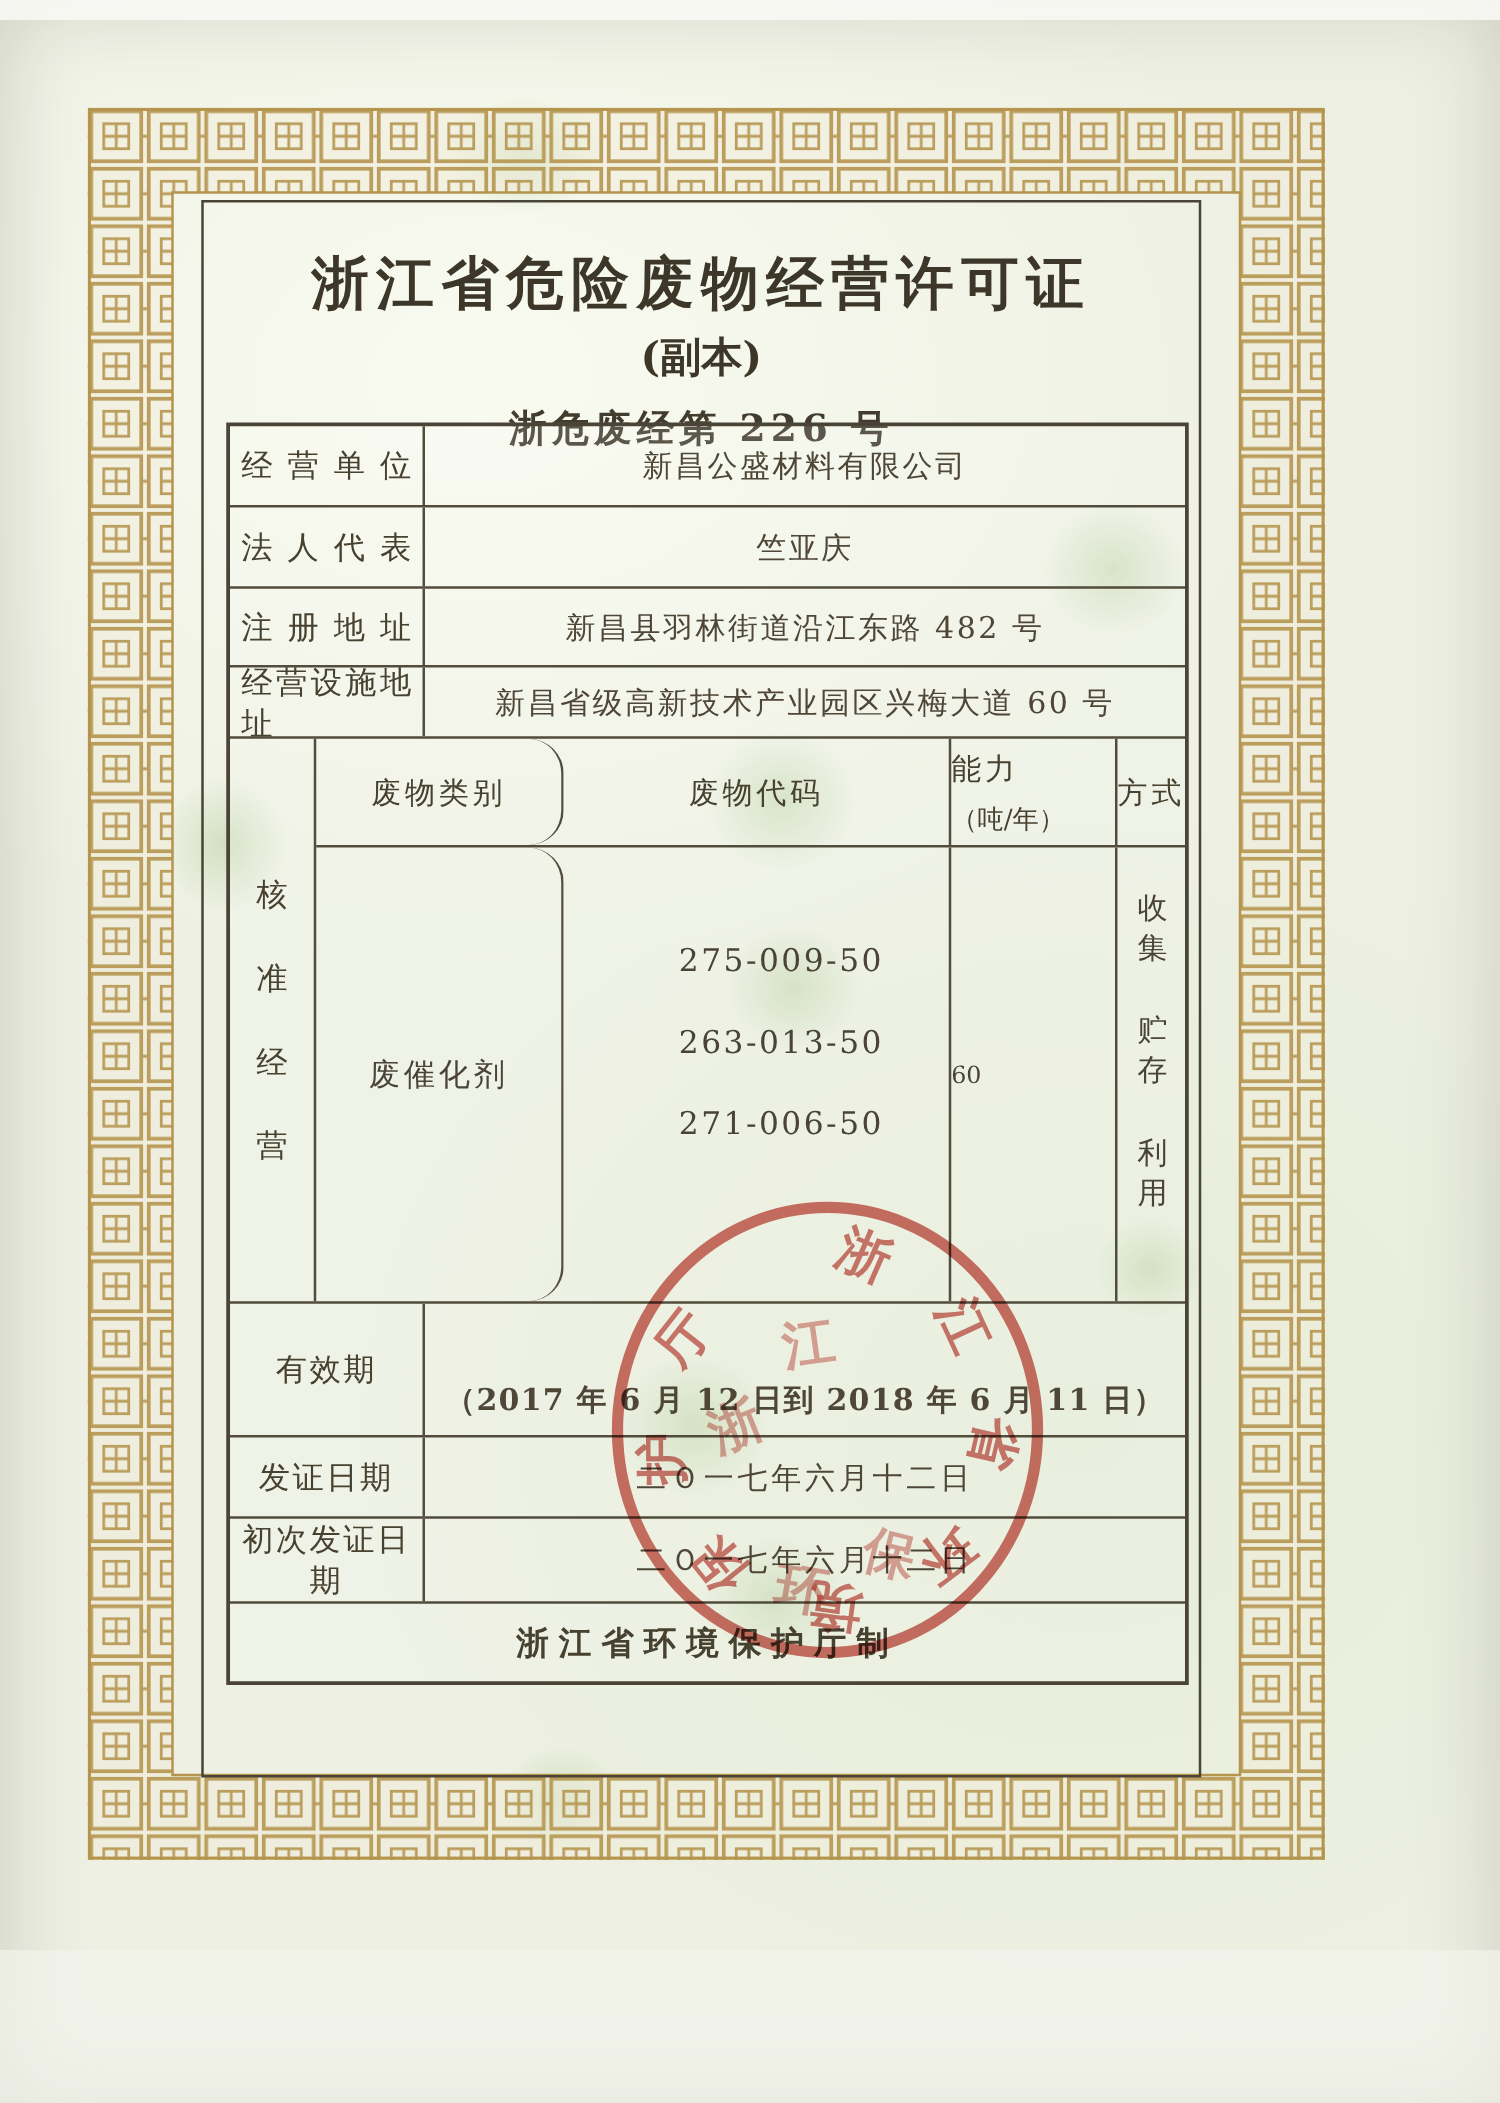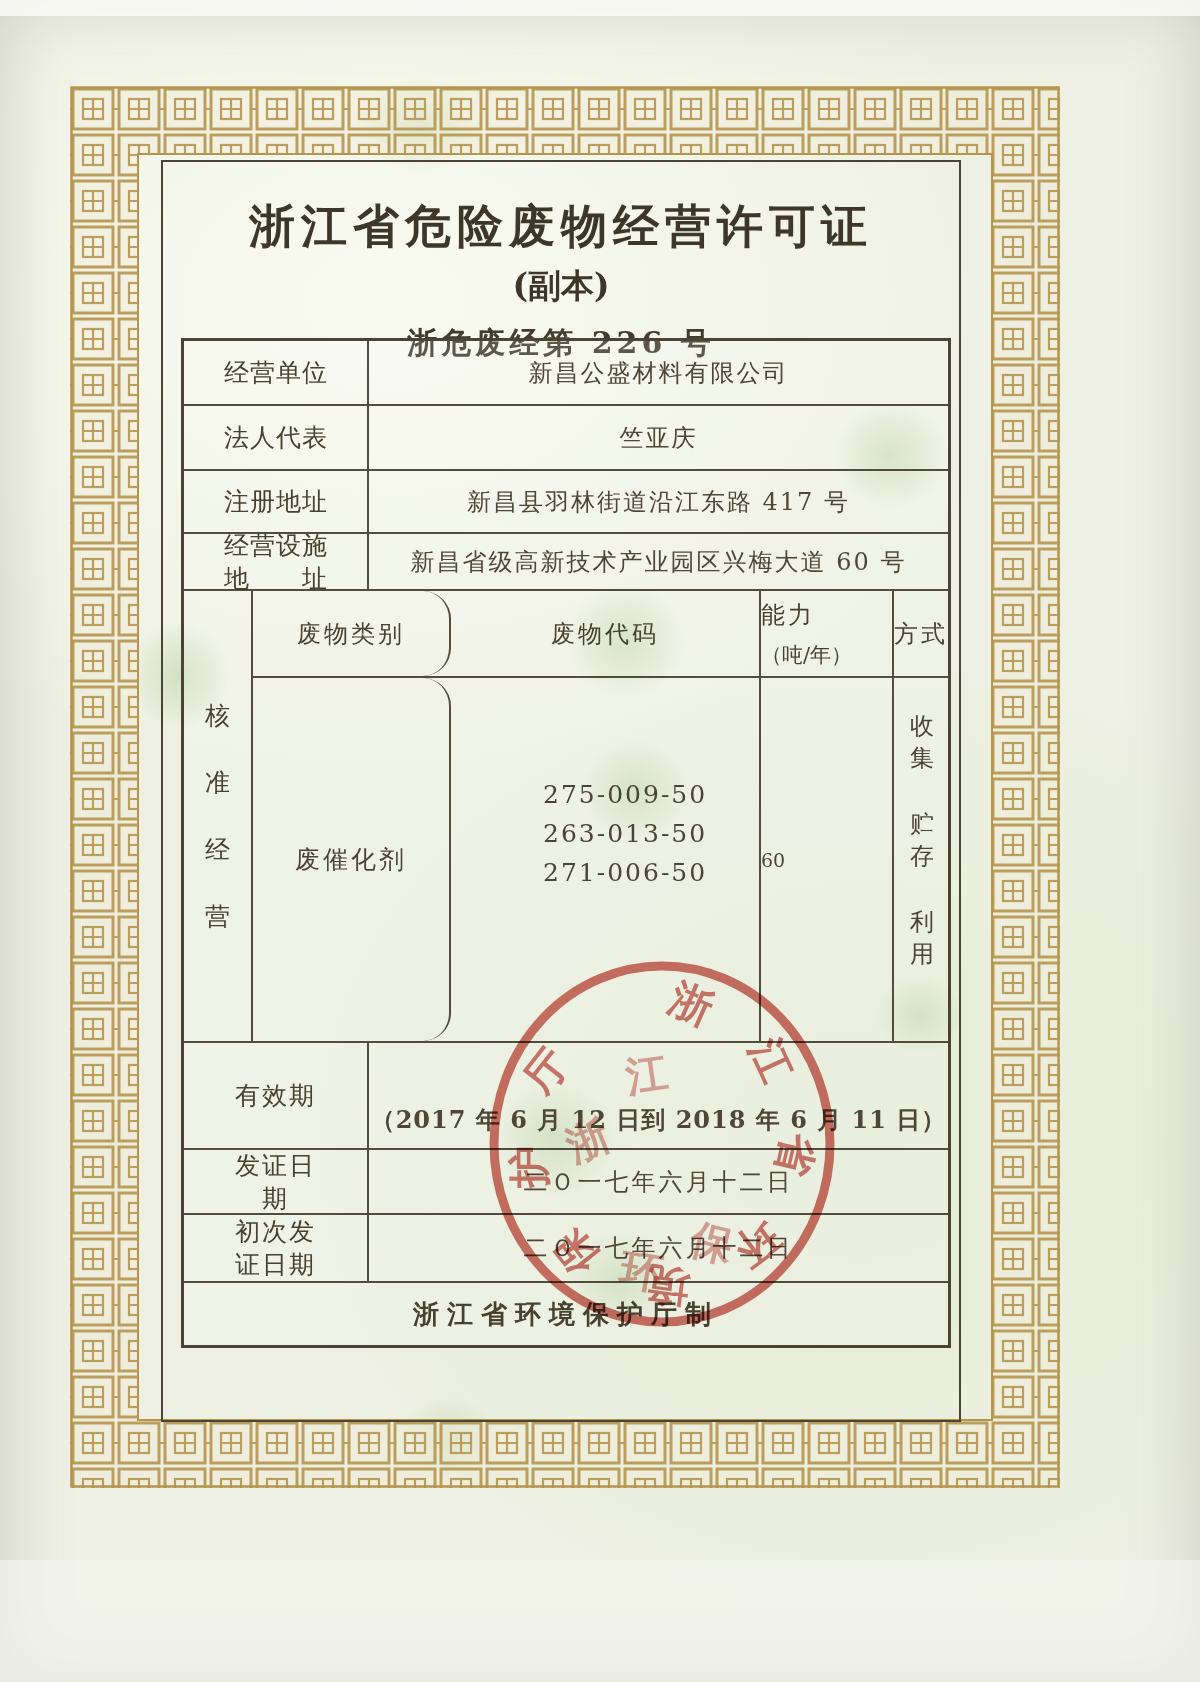--- a/index.html
+++ b/index.html
@@ -27,22 +27,22 @@
   .title{margin-top:34px;text-align:center;font-size:46px;font-weight:700;
     letter-spacing:6px;color:#3d372a;}
   .subtitle{margin-top:6px;text-align:center;font-size:33px;font-weight:700;color:#3d372a;}
   .serial-row{margin-top:14px;display:flex;justify-content:center;
     font-size:30px;font-weight:700;letter-spacing:4px;color:#423c2e;}
 
   .cert-table{position:absolute;left:18px;top:176px;width:770px;
     border:3px solid #4a4437;box-sizing:border-box;background:rgba(255,255,255,.14);}
   .trow{display:flex;border-bottom:2px solid #524c3d;box-sizing:border-box;}
   .trow:last-child{border-bottom:none;}
-  .cell-label{width:185px;border-right:2px solid #524c3d;display:flex;align-items:center;
-    padding:0 40px;box-sizing:border-box;font-size:25px;color:#474130;}
+  .cell-label{width:156px;border-right:2px solid #524c3d;display:flex;align-items:center;
+    padding:0 9px;box-sizing:border-box;font-size:25px;color:#474130;}
   .cell-label .just{width:100%;text-align:justify;text-align-last:justify;}
   .cell-label .cent{width:100%;text-align:center;letter-spacing:2px;}
   .cell-value{flex:1;display:flex;align-items:center;justify-content:center;
     font-size:24px;letter-spacing:2px;color:#4e4738;}
 
   .h65{height:65px}.h63{height:63px}.h57{height:57px}.h107{height:107px}.h68{height:68px}.h62{height:62px}
 
   .approval{display:flex;height:452px;border-bottom:2px solid #524c3d;box-sizing:border-box;}
   .ap-side{width:69px;border-right:2px solid #524c3d;display:flex;flex-direction:column;
     align-items:center;justify-content:center;gap:34px;font-size:25px;color:#474130;box-sizing:border-box;}
@@ -51,21 +51,21 @@
   .ap-body{display:flex;flex:1;}
   .col-cat{width:198px;border-right:2px solid #524c3d;box-sizing:border-box;
     display:flex;align-items:center;justify-content:center;border-radius:28px;}
   .col-code{width:310px;border-right:2px solid #524c3d;box-sizing:border-box;
     display:flex;align-items:center;justify-content:center;}
   .col-cap{width:133px;border-right:2px solid #524c3d;box-sizing:border-box;
     display:flex;flex-direction:column;align-items:flex-start;justify-content:center;}
   .col-way{flex:1;display:flex;align-items:center;justify-content:center;}
   .head-txt{font-size:24px;letter-spacing:3px;color:#474130;}
   .cap-sub{font-size:21px;margin-top:10px;color:#474130;}
-  .code-stack{display:flex;flex-direction:column;align-items:flex-start;gap:10px;
+  .code-stack{display:flex;flex-direction:column;align-items:flex-start;gap:36px;
     transform:translateY(-26px);font-size:25px;letter-spacing:2px;color:#4a4438;width:100%;
     padding-left:92px;box-sizing:border-box;}
   .way-stack{display:flex;flex-direction:column;align-items:flex-start;gap:34px;
     transform:translateY(-20px);font-size:24px;letter-spacing:2px;color:#4a4438;width:100%;
     padding-left:16px;box-sizing:border-box;}
   .cat-txt{font-size:25px;letter-spacing:3px;color:#4a4438;}
   .cap-val{font-size:19px;color:#4a4438;}
 
   .validity-value{padding-top:48px;font-weight:600;letter-spacing:1px;}
   .date-value{font-weight:500;letter-spacing:3px;}
@@ -133,21 +133,21 @@
         <div class="cell-label">
           <span class="just">法人代表</span>
         </div>
         <div class="cell-value">竺亚庆</div>
       </div>
 
       <div class="trow h63">
         <div class="cell-label">
           <span class="just">注册地址</span>
         </div>
-        <div class="cell-value">新昌县羽林街道沿江东路 417 号</div>
+        <div class="cell-value">新昌县羽林街道沿江东路 482 号</div>
       </div>
 
       <div class="trow h57">
         <div class="cell-label">
           <span class="just">经营设施地址</span>
         </div>
         <div class="cell-value">新昌省级高新技术产业园区兴梅大道 60 号</div>
       </div>
 
       <div class="approval">

